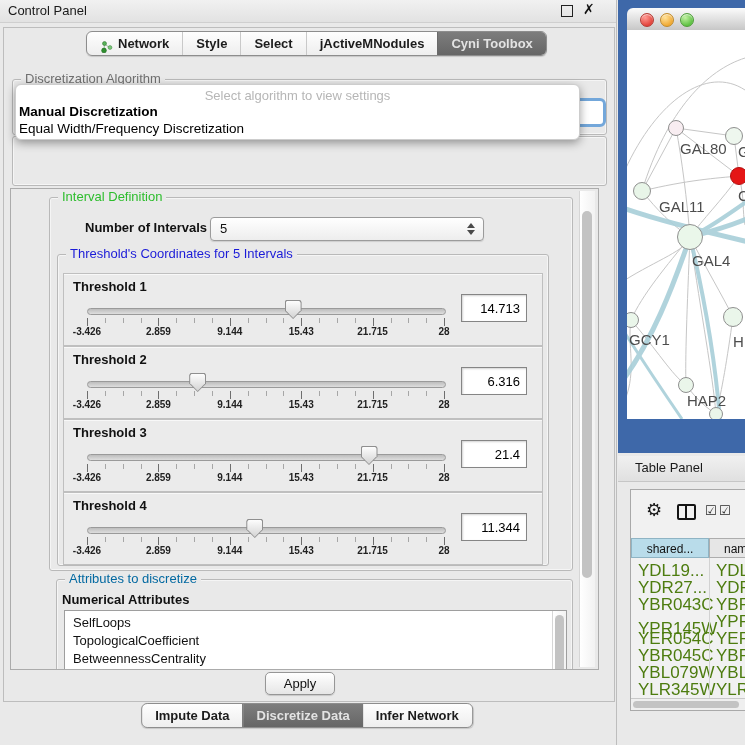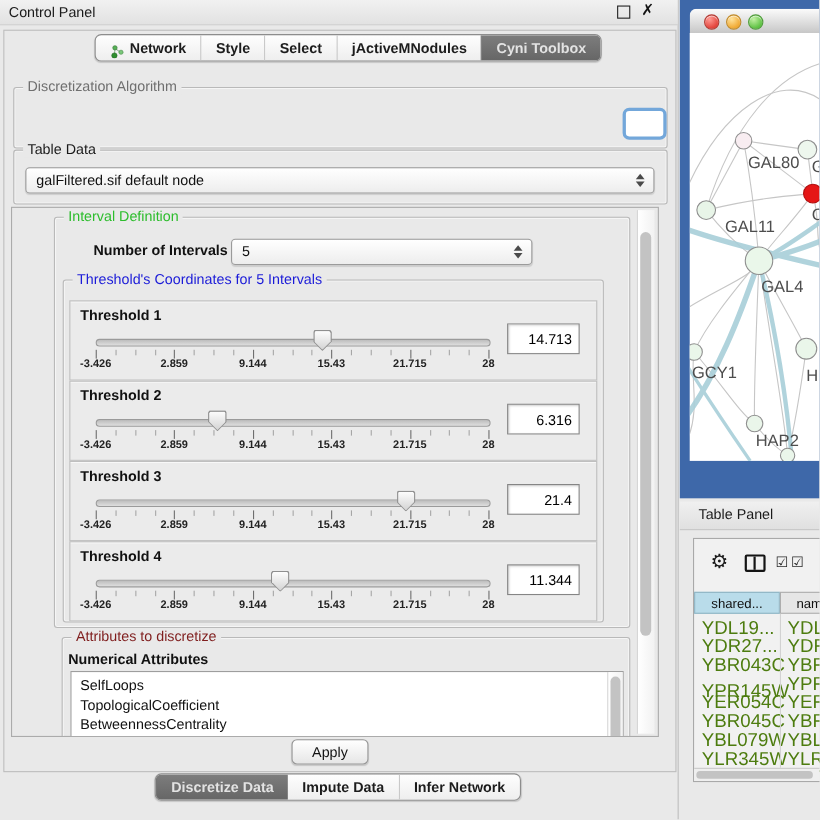--- a/index.html
+++ b/index.html
@@ -141,30 +141,30 @@
       <div class="seg selected">
         <span>Cyni Toolbox</span>
       </div>
     </div>
 
   <div class="groupbox" id="algo-group" style="left:12px;top:79px;width:593px;height:54px;">
     <span class="gtitle" style="color:#6f6f6f;">Discretization Algorithm</span>
   </div>
   <div class="abs" id="combo-focus-sliver"></div>
 
+  <div class="abs" id="algo-popup">
+    <div class="popup-placeholder">Select algorithm to view settings</div>
+    <div id="popup-items">
+        <div class="popup-item" style="top: 19px; font-weight: 700;">Manual Discretization</div>
+        <div class="popup-item" style="top: 36px;">Equal Width/Frequency Discretization</div>
+      </div>
+  </div>
 
   <div class="groupbox" style="left:12px;top:136px;width:593px;height:48px;">
     <span class="gtitle">Table Data</span>
-    <div class="combo" style="left:10px;top:15px;width:570px;height:22px;">
-      <span class="val">galFiltered.sif default node</span>
-      <span class="updown">
-          <span class="tri-up"></span>
-          <span class="tri-down"></span>
-        </span>
-    </div>
   </div>
 
   <div class="abs" id="main-panel">
 
     <div class="groupbox" style="left:38px;top:8px;width:522px;height:372px;">
       <span class="gtitle" style="color:#2dbd2d;">Interval Definition</span>
       <div class="abs" style="left:35px;top:22px;font-size:13px;font-weight:700;color:#111;">Number of Intervals</div>
       <div class="combo" style="left:160px;top:19px;width:272px;height:22px;">
         <span class="val">5</span>
         <span class="updown">
@@ -314,45 +314,45 @@
               <div class="thumb" style="left: 182.3px;">
                 <div class="in"></div>
               </div>
               <div class="th-value">11.344</div>
             </div>
           </div>
       </div>
     </div>
 
     <div class="groupbox" style="left:45px;top:390px;width:515px;height:118px;">
-      <span class="gtitle" style="color:#7f1d1d;">Attributes to discretize</span>
+      <span class="gtitle" style="color:#0369a1;">Attributes to discretize</span>
       <div class="abs" style="left:5px;top:12px;font-size:13px;font-weight:700;color:#111;">Numerical Attributes</div>
       <div id="attr-list">
         <div class="vscroll-track" style="right:0;top:0;width:13px;height:84px;">
           <div class="scroll-thumb" style="left:2px;top:4px;width:9px;height:76px;"></div>
         </div>
       <div class="attr-item" style="top: 4px;">SelfLoops</div>
           <div class="attr-item" style="top: 22px;">TopologicalCoefficient</div>
           <div class="attr-item" style="top: 40px;">BetweennessCentrality</div>
         </div>
     </div>
 
     <div class="vscroll-track" style="left:568px;top:2px;width:15px;height:476px;">
       <div class="scroll-thumb" style="left:2px;top:20px;width:10px;height:367px;"></div>
     </div>
   </div>
 
   <div class="abs" id="apply-btn">Apply</div>
 
   <div class="abs seg-tabs" id="bottom-tabs">
+      <div class="seg">
+        <span>Impute Data</span>
+      </div>
       <div class="seg selected">
         <span>Discretize Data</span>
-      </div>
-      <div class="seg">
-        <span>Impute Data</span>
       </div>
       <div class="seg">
         <span>Infer Network</span>
       </div>
     </div>
 </div>
 
 <div class="abs" id="net-frame"></div>
 <div class="abs" id="net-titlebar">
   <span class="traffic" style="left:13px;background:radial-gradient(circle at 35% 30%,#ff9a93,#e3443c 70%);border:1px solid #b33a33;"></span>

